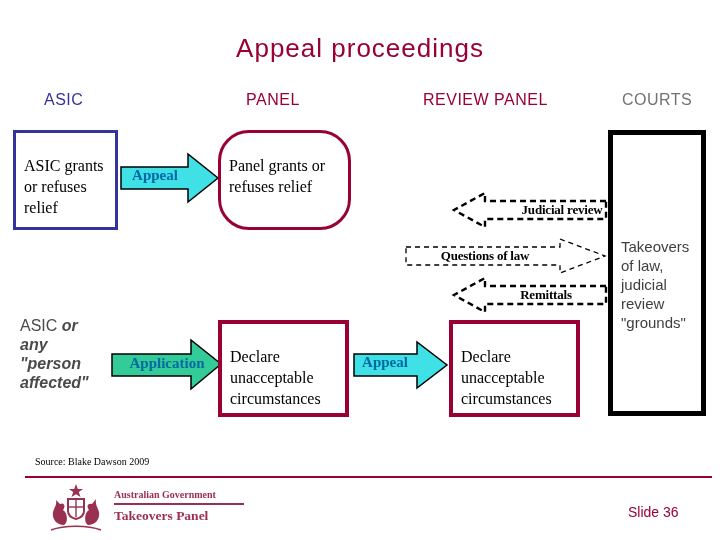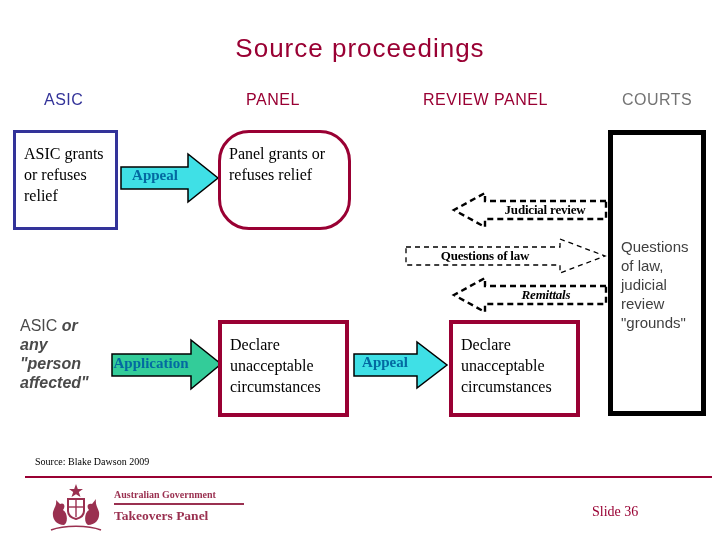--- a/index.html
+++ b/index.html
@@ -18,21 +18,21 @@
     font-size:26px; color:var(--maroon); letter-spacing:1px;
   }
   .colhead{top:91px; font-size:16px; letter-spacing:0.5px;}
   .colhead.blue{color:var(--blue);}
   .colhead.maroon{color:var(--maroon);}
   .colhead.black{color:#737373;}
   
   .box{
     box-sizing:border-box; background:#fff;
     font-family:"Liberation Serif", serif; font-size:16px; line-height:21px; color:#000;
-    padding:10px 4px 0 8px;
+    padding:22px 4px 0 8px;
   }
   .box-blue{border:3px solid var(--blue);}
   .box-maroon{border:3px solid var(--maroon);}
   .box-maroon-thick{border:4px solid var(--maroon);}
   .box-black{border:5px solid #000;}
   #asic-box{left:13px; top:130px; width:105px; height:100px;}
   #panel-relief-box{left:218px; top:130px; width:133px; height:100px;border-radius:31px;}
   #panel-declare-box{left:218px; top:320px; width:131px; height:97px;}
   #review-declare-box{left:449px; top:320px; width:131px; height:97px;}
   #courts-box{
@@ -65,79 +65,79 @@
   
   #source-note{
     left:35px; top:456px; font-family:"Liberation Serif", serif; font-size:10px; color:#000;
   }
   #footer-divider{left:25px; top:476px; width:687px; height:2px; background:var(--maroon);}
   #gov-block{left:114px; top:489px; color:var(--logo); font-family:"Liberation Serif", serif;}
   #gov-block .l1{font-weight:bold; font-size:10px;}
   #gov-block .rule{width:130px; height:2px; background:var(--logo); margin:3px 0 3px 0;}
   #gov-block .l2{font-weight:bold; font-size:13.5px;}
   #slide-number{
-    left:592px; top:504px; font-family:Liberation Serif, serif; font-size:14px; color:var(--maroon);
+    left:628px; top:504px; font-family:Liberation Sans, sans-serif; font-size:14px; color:var(--maroon);
   }
   #coat-of-arms{left:44px; top:483px;}
 </style>
 </head>
 <body>
 
 <div class="slide">
 
-  <div class="abs title">Source proceedings</div>
+  <div class="abs title">Appeal proceedings</div>
 
   <div class="abs colhead blue" style="left:44px;">ASIC</div>
   <div class="abs colhead maroon" style="left:238px;margin-left:8px;">PANEL</div>
   <div class="abs colhead maroon" style="left:423px;">REVIEW PANEL</div>
   <div class="abs colhead black" style="left:622px;">COURTS</div>
 
   <div id="asic-box" class="abs box box-blue">ASIC grants or refuses relief</div>
 
   <div class="arrow-wrap" style="left:120px; top:151px;">
     <svg width="100" height="54" viewBox="0 0 100 54">
       <polygon class="fill-cyan" points="1,16 68,16 68,3 98,27 68,51 68,38 1,38"></polygon>
     </svg>
     <div class="arrow-label" style="left:2px; width:66px; top:16px; font-size:15px;">Appeal</div>
   </div>
 
   <div id="panel-relief-box" class="abs box box-maroon">Panel grants or refuses relief</div>
 
-  <div id="courts-box" class="abs box box-black">Questions of law, judicial review "grounds"</div>
+  <div id="courts-box" class="abs box box-black">Takeovers of law, judicial review "grounds"</div>
 
   <div class="arrow-wrap" style="left:451px; top:191px;">
     <svg width="157" height="38" viewBox="0 0 157 38">
       <polygon class="dash-thick" points="155,10 34,10 34,2 3,19 34,36 34,28 155,28"></polygon>
     </svg>
-    <div class="dash-label" style="left:35px; width:118px;">Judicial review</div>
+    <div class="dash-label" style="left:52px; width:118px;">Judicial review</div>
   </div>
 
   <div class="arrow-wrap" style="left:405px; top:237px;">
     <svg width="203" height="38" viewBox="0 0 203 38">
       <polygon class="dash-thin" points="1,10 155,10 155,2 200,19 155,36 155,28 1,28"></polygon>
     </svg>
     <div class="dash-label" style="left:6px; width:148px;">Questions of law</div>
   </div>
 
   <div class="arrow-wrap" style="left:451px; top:276px;">
     <svg width="157" height="38" viewBox="0 0 157 38">
       <polygon class="dash-thick" points="155,10 34,10 34,2 3,19 34,36 34,28 155,28"></polygon>
     </svg>
-    <div class="dash-label" style="left:36px; width:118px;font-style:italic;">Remittals</div>
+    <div class="dash-label" style="left:36px; width:118px;">Remittals</div>
   </div>
 
   <div id="applicant" class="abs">
     <span>ASIC </span><span class="em">or any "person affected"</span>
   </div>
 
   <div class="arrow-wrap" style="left:111px; top:336px;">
     <svg width="112" height="57" viewBox="0 0 112 57">
       <polygon class="fill-green" points="1,18 80,18 80,4 110,28 80,53 80,40 1,40"></polygon>
     </svg>
-    <div class="arrow-label" style="left:0px; width:80px; top:19px; font-size:15px;">Application</div>
+    <div class="arrow-label" style="left:0px; width:80px; top:19px; font-size:15px;padding-left:16px;">Application</div>
   </div>
 
   <div id="panel-declare-box" class="abs box box-maroon-thick">Declare unacceptable circumstances</div>
 
   <div class="arrow-wrap" style="left:353px; top:339px;">
     <svg width="96" height="52" viewBox="0 0 96 52">
       <polygon class="fill-cyan" points="1,15 64,15 64,3 94,26 64,49 64,37 1,37"></polygon>
     </svg>
     <div class="arrow-label" style="left:0px; width:64px; top:15px; font-size:15px;">Appeal</div>
   </div>

